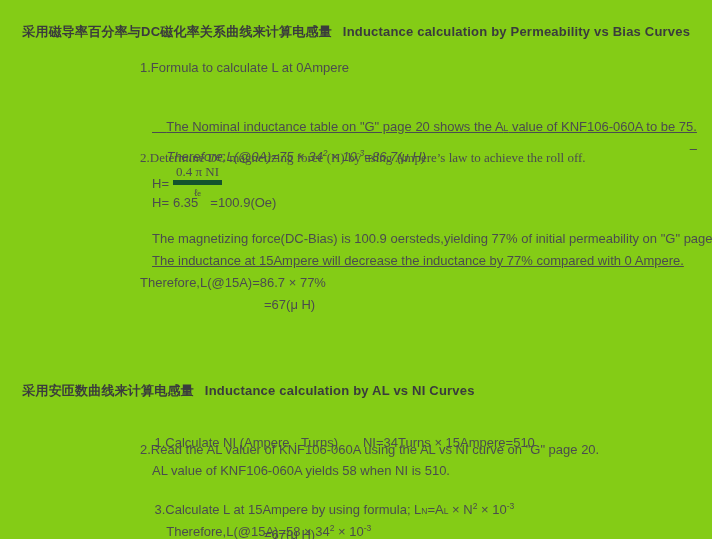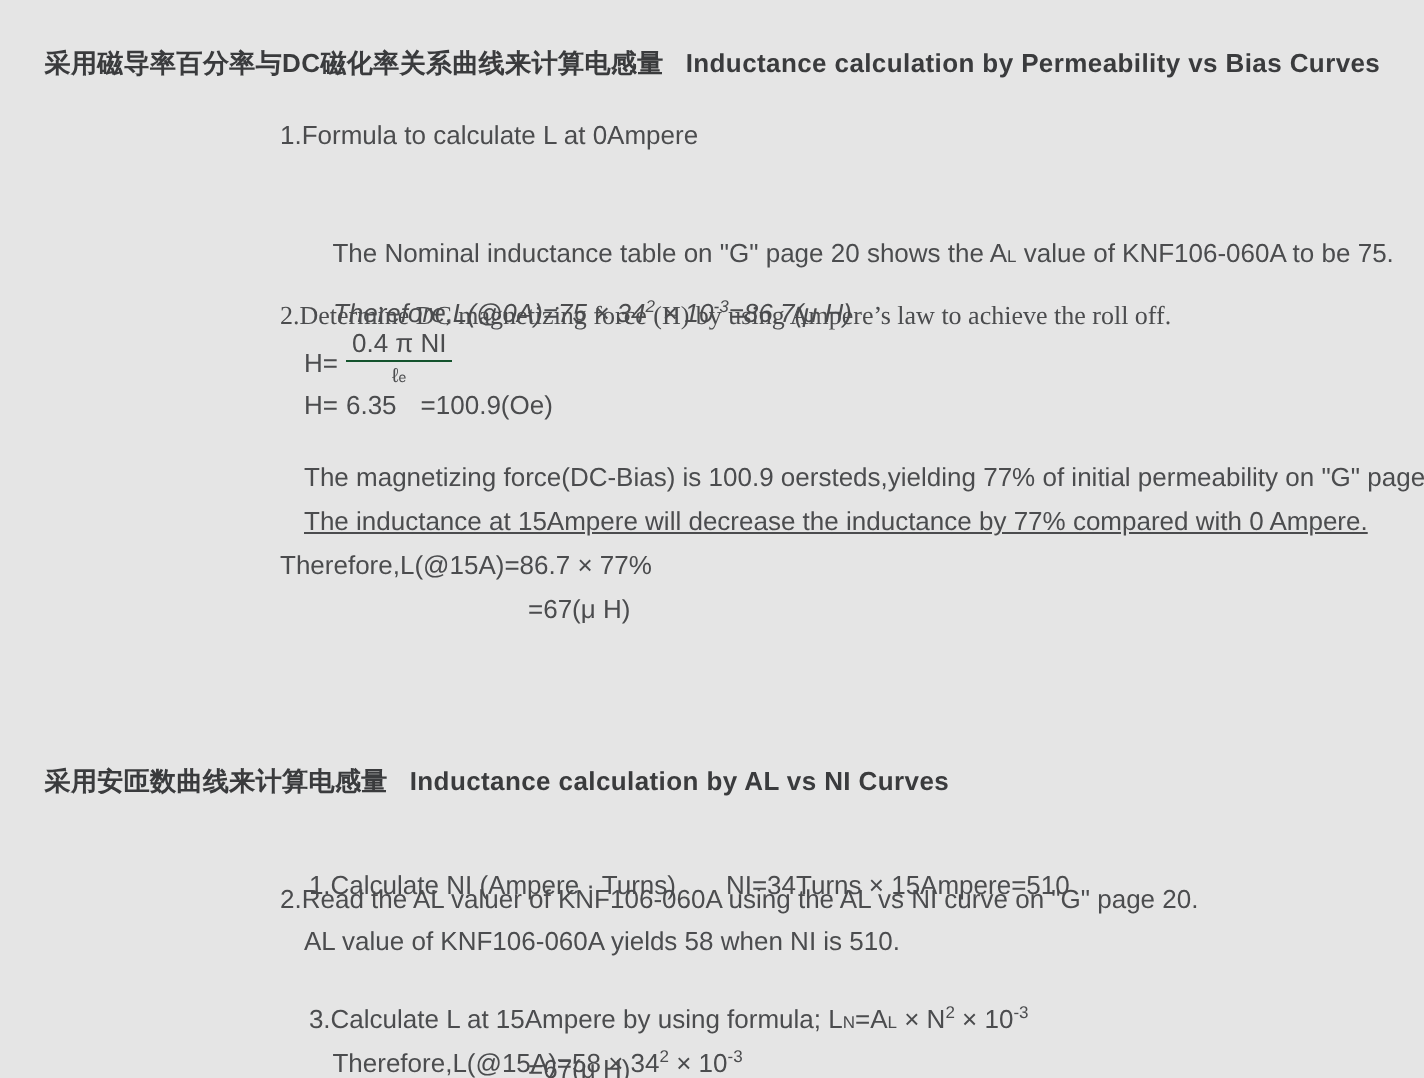--- a/index.html
+++ b/index.html
@@ -1,58 +1,58 @@
 <!DOCTYPE html>
 <html><head>
 <meta charset="utf-8">
 <style>
   html, body { margin:0; padding:0; background:#ffffff; }
   .page {
     position:relative;
     width:712px; height:539px;
-    background:#e5e5e5;
+    background:#84cc16;
     color:#4b4c4e;
     font-family:"Liberation Sans", sans-serif;
     font-size:13px;
     overflow:hidden;
   }
   .heading {
     position:absolute;
     font-weight:bold;
     color:#3a3b3d;
     font-size:13px;
     white-space:pre;
     letter-spacing:0.2px;
   }
   .heading .en { margin-left:11px; }
   .ln { position:absolute; white-space:pre; line-height:15px;text-align:right; }
   .sb { font-size:8.5px; }
   .sp { font-size:8.5px; vertical-align:5px; }
   .frac-line { position:absolute; display:flex; align-items:center; white-space:pre; }
   .frac { display:inline-flex; flex-direction:column; align-items:center; margin-left:4px; }
-  .frac .num { display:block; padding:0 3px 1px 3px; border-bottom:1px solid #14532d; line-height:14px; }
+  .frac .num { display:block; padding:0 3px 1px 3px; border-bottom:5px solid #14532d; line-height:14px;font-family:Liberation Serif, serif; }
   .frac .den { display:block; line-height:14px; padding-top:1px; }
   .den-small { font-size:10px; }
   .den-small .sb2 { font-size:7px; }
   .frac-result { margin-left:12px; }
   .gap { display:inline-block; width:25px; }
 </style>
 </head>
 <body>
 
 <div class="page">
 
   <div class="heading" style="left:7px; top:8px;">
     <span>采用磁导率百分率与DC磁化率关系曲线来计算电感量</span><span class="en">Inductance calculation by Permeability vs Bias Curves</span>
   </div>
 
   <div class="ln" style="left:140px; top:60px;">1.Formula to calculate L at 0Ampere</div>
 
 
-  <div class="ln" style="left:152px; top:104px;">
+  <div class="ln" style="left:152px; top:104px;text-decoration:underline;">
     <span>The Nominal inductance table on "G" page 20 shows the A</span><span class="sb">L</span><span> value of KNF106-060A to be 75.</span>
   </div>
 
   <div class="ln" style="left:152px; top:131px;font-style:italic;">
     <span>Therefore,L(@0A)=75 × 34</span><span class="sp">2</span><span> × 10</span><span class="sp">-3</span><span>=86.7(μ H)</span>
   </div>
 
   <div class="ln" style="left:140px; top:150px;font-family:Liberation Serif, serif;">2.Determine DC magnetizing force (H) by using Ampere’s law to achieve the roll off.</div>
 
   <div class="frac-line" style="left:152px; top:165px;">

